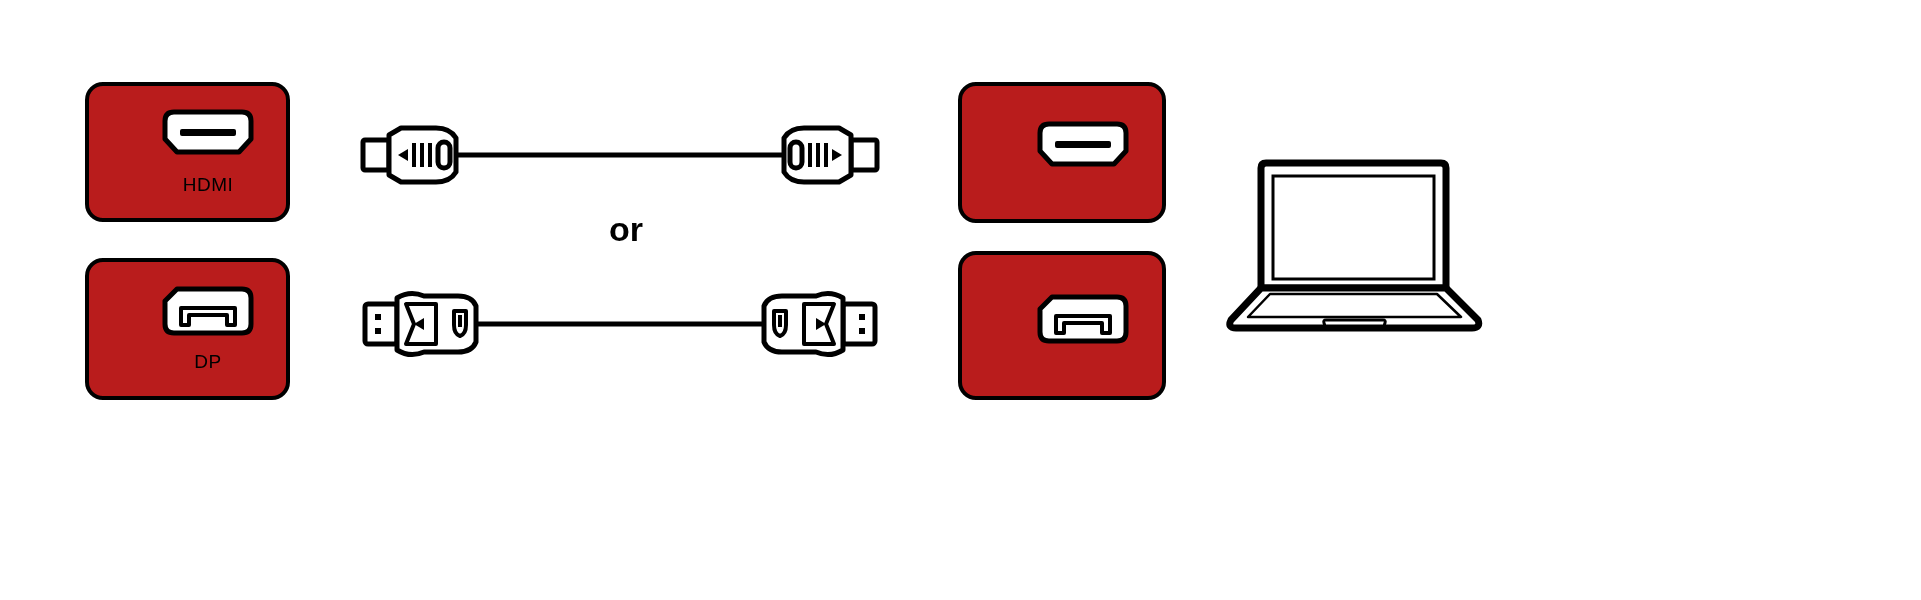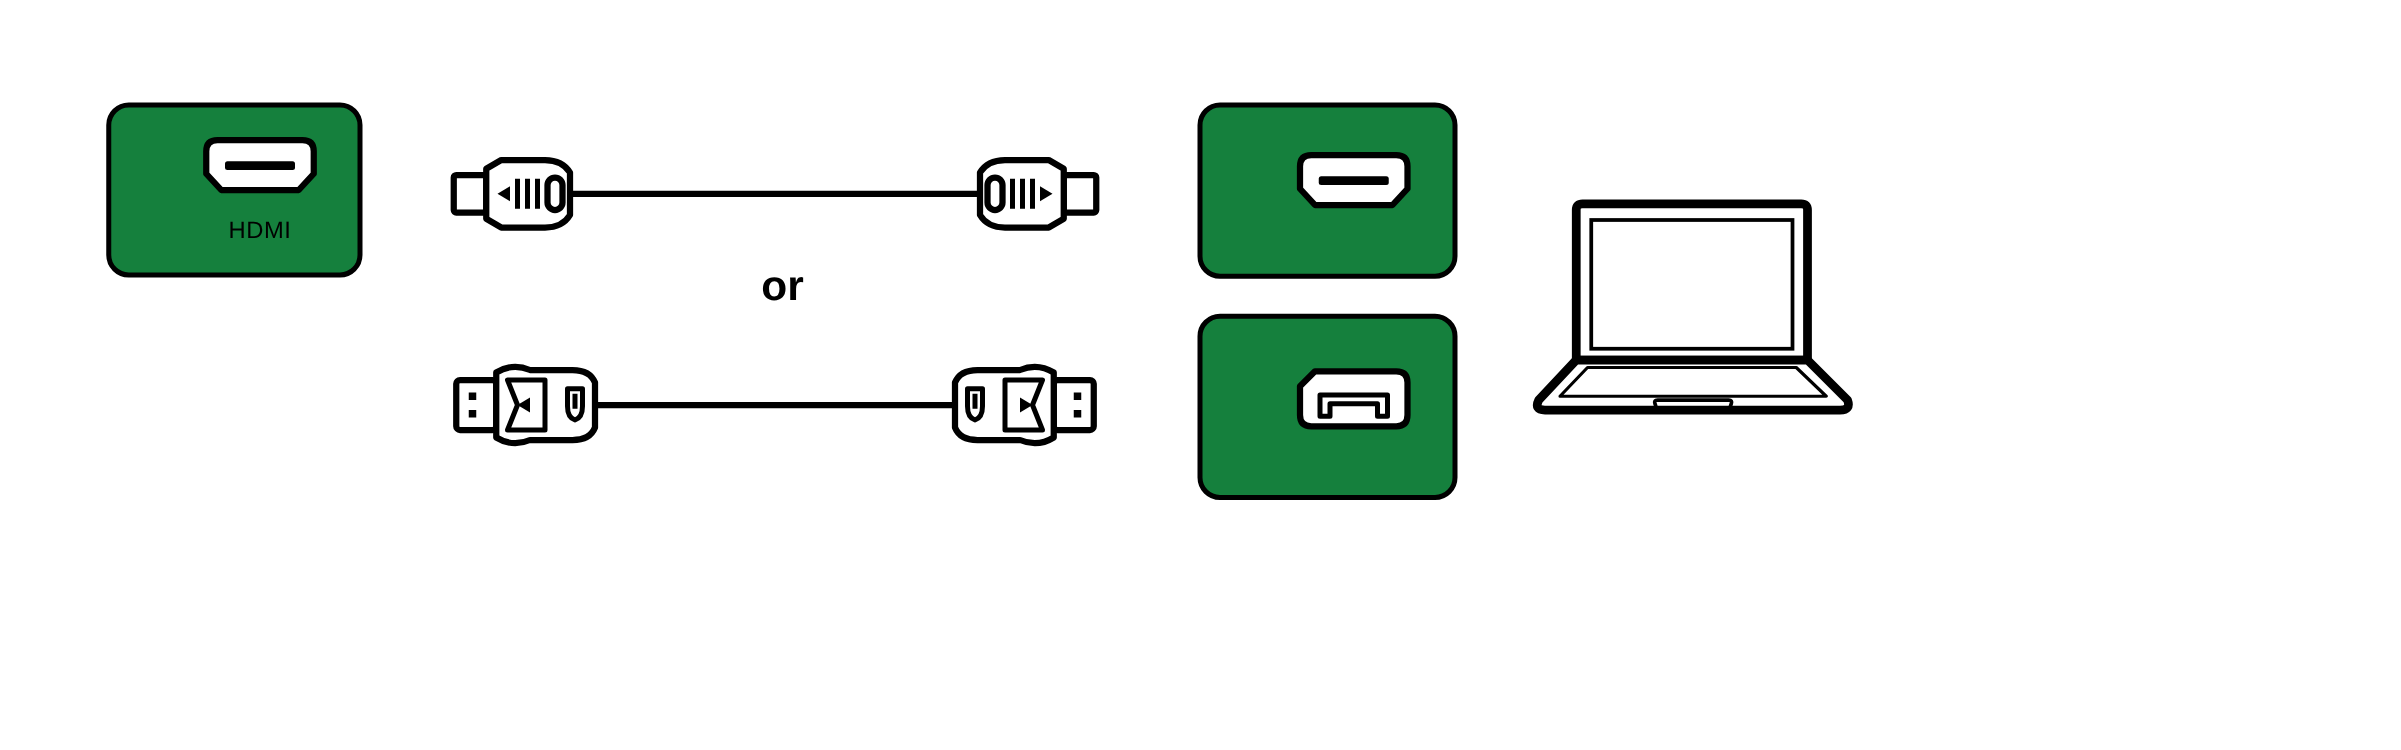--- a/index.html
+++ b/index.html
@@ -11,21 +11,21 @@
     overflow:hidden;
     position:relative;
   }
   .stage{position:absolute;left:0;top:0;width:1921px;height:600px;}
 
   
   .port-box{
     position:absolute;
     border:4px solid #000;
     border-radius:18px;
-    background:#15803d;
+    background:#b91c1c;
     box-sizing:border-box;
     display:flex;
     flex-direction:column;
     align-items:center;
     justify-content:center;
     padding-left:41px;
   }
   .port-box .glyph{display:block;}
   .port-label{
     font-size:19px;
@@ -76,20 +76,29 @@
   <div class="port-box labelled" id="box-hdmi-source">
     <span class="glyph">
       <svg width="106" height="54" viewBox="0 0 106 54" aria-hidden="true">
         <path d="M10 14 Q10 5 19 5 L87 5 Q96 5 96 14 L96 32 L84 45 L22 45 L10 32 Z" fill="#fff" stroke="#000" stroke-width="5" stroke-linejoin="round"></path>
         <rect x="25" y="22" width="56" height="7" rx="2" fill="#000"></rect>
       </svg>
     </span>
     <span class="port-label">HDMI</span>
   </div>
 
+  <div class="port-box labelled" id="box-dp-source">
+    <span class="glyph">
+      <svg width="106" height="54" viewBox="0 0 106 54" aria-hidden="true">
+        <path d="M22 5 L87 5 Q96 5 96 14 L96 40 Q96 49 87 49 L19 49 Q10 49 10 40 L10 17 Z" fill="#fff" stroke="#000" stroke-width="5" stroke-linejoin="round"></path>
+        <path d="M26 24 L80 24 L80 41 L72 41 L72 31 L34 31 L34 41 L26 41 Z" fill="#fff" stroke="#000" stroke-width="4" stroke-linejoin="round"></path>
+      </svg>
+    </span>
+    <span class="port-label">DP</span>
+  </div>
 
   <div class="cable" id="cable-hdmi">
     <svg width="520" height="74" viewBox="0 0 520 74" aria-hidden="true">
 
       <line x1="95" y1="37" x2="425" y2="37" stroke="#000" stroke-width="5"></line>
 
       <g>
         <rect x="3" y="22" width="26" height="30" rx="2" fill="#fff" stroke="#000" stroke-width="5"></rect>
         <path d="M29 17 L41 10 L76 10 Q90 10 96 20 L96 54 Q90 64 76 64 L41 64 L29 57 Z" fill="#fff" stroke="#000" stroke-width="5" stroke-linejoin="round"></path>
         <polygon points="38,37 48,31 48,43" fill="#000"></polygon>

